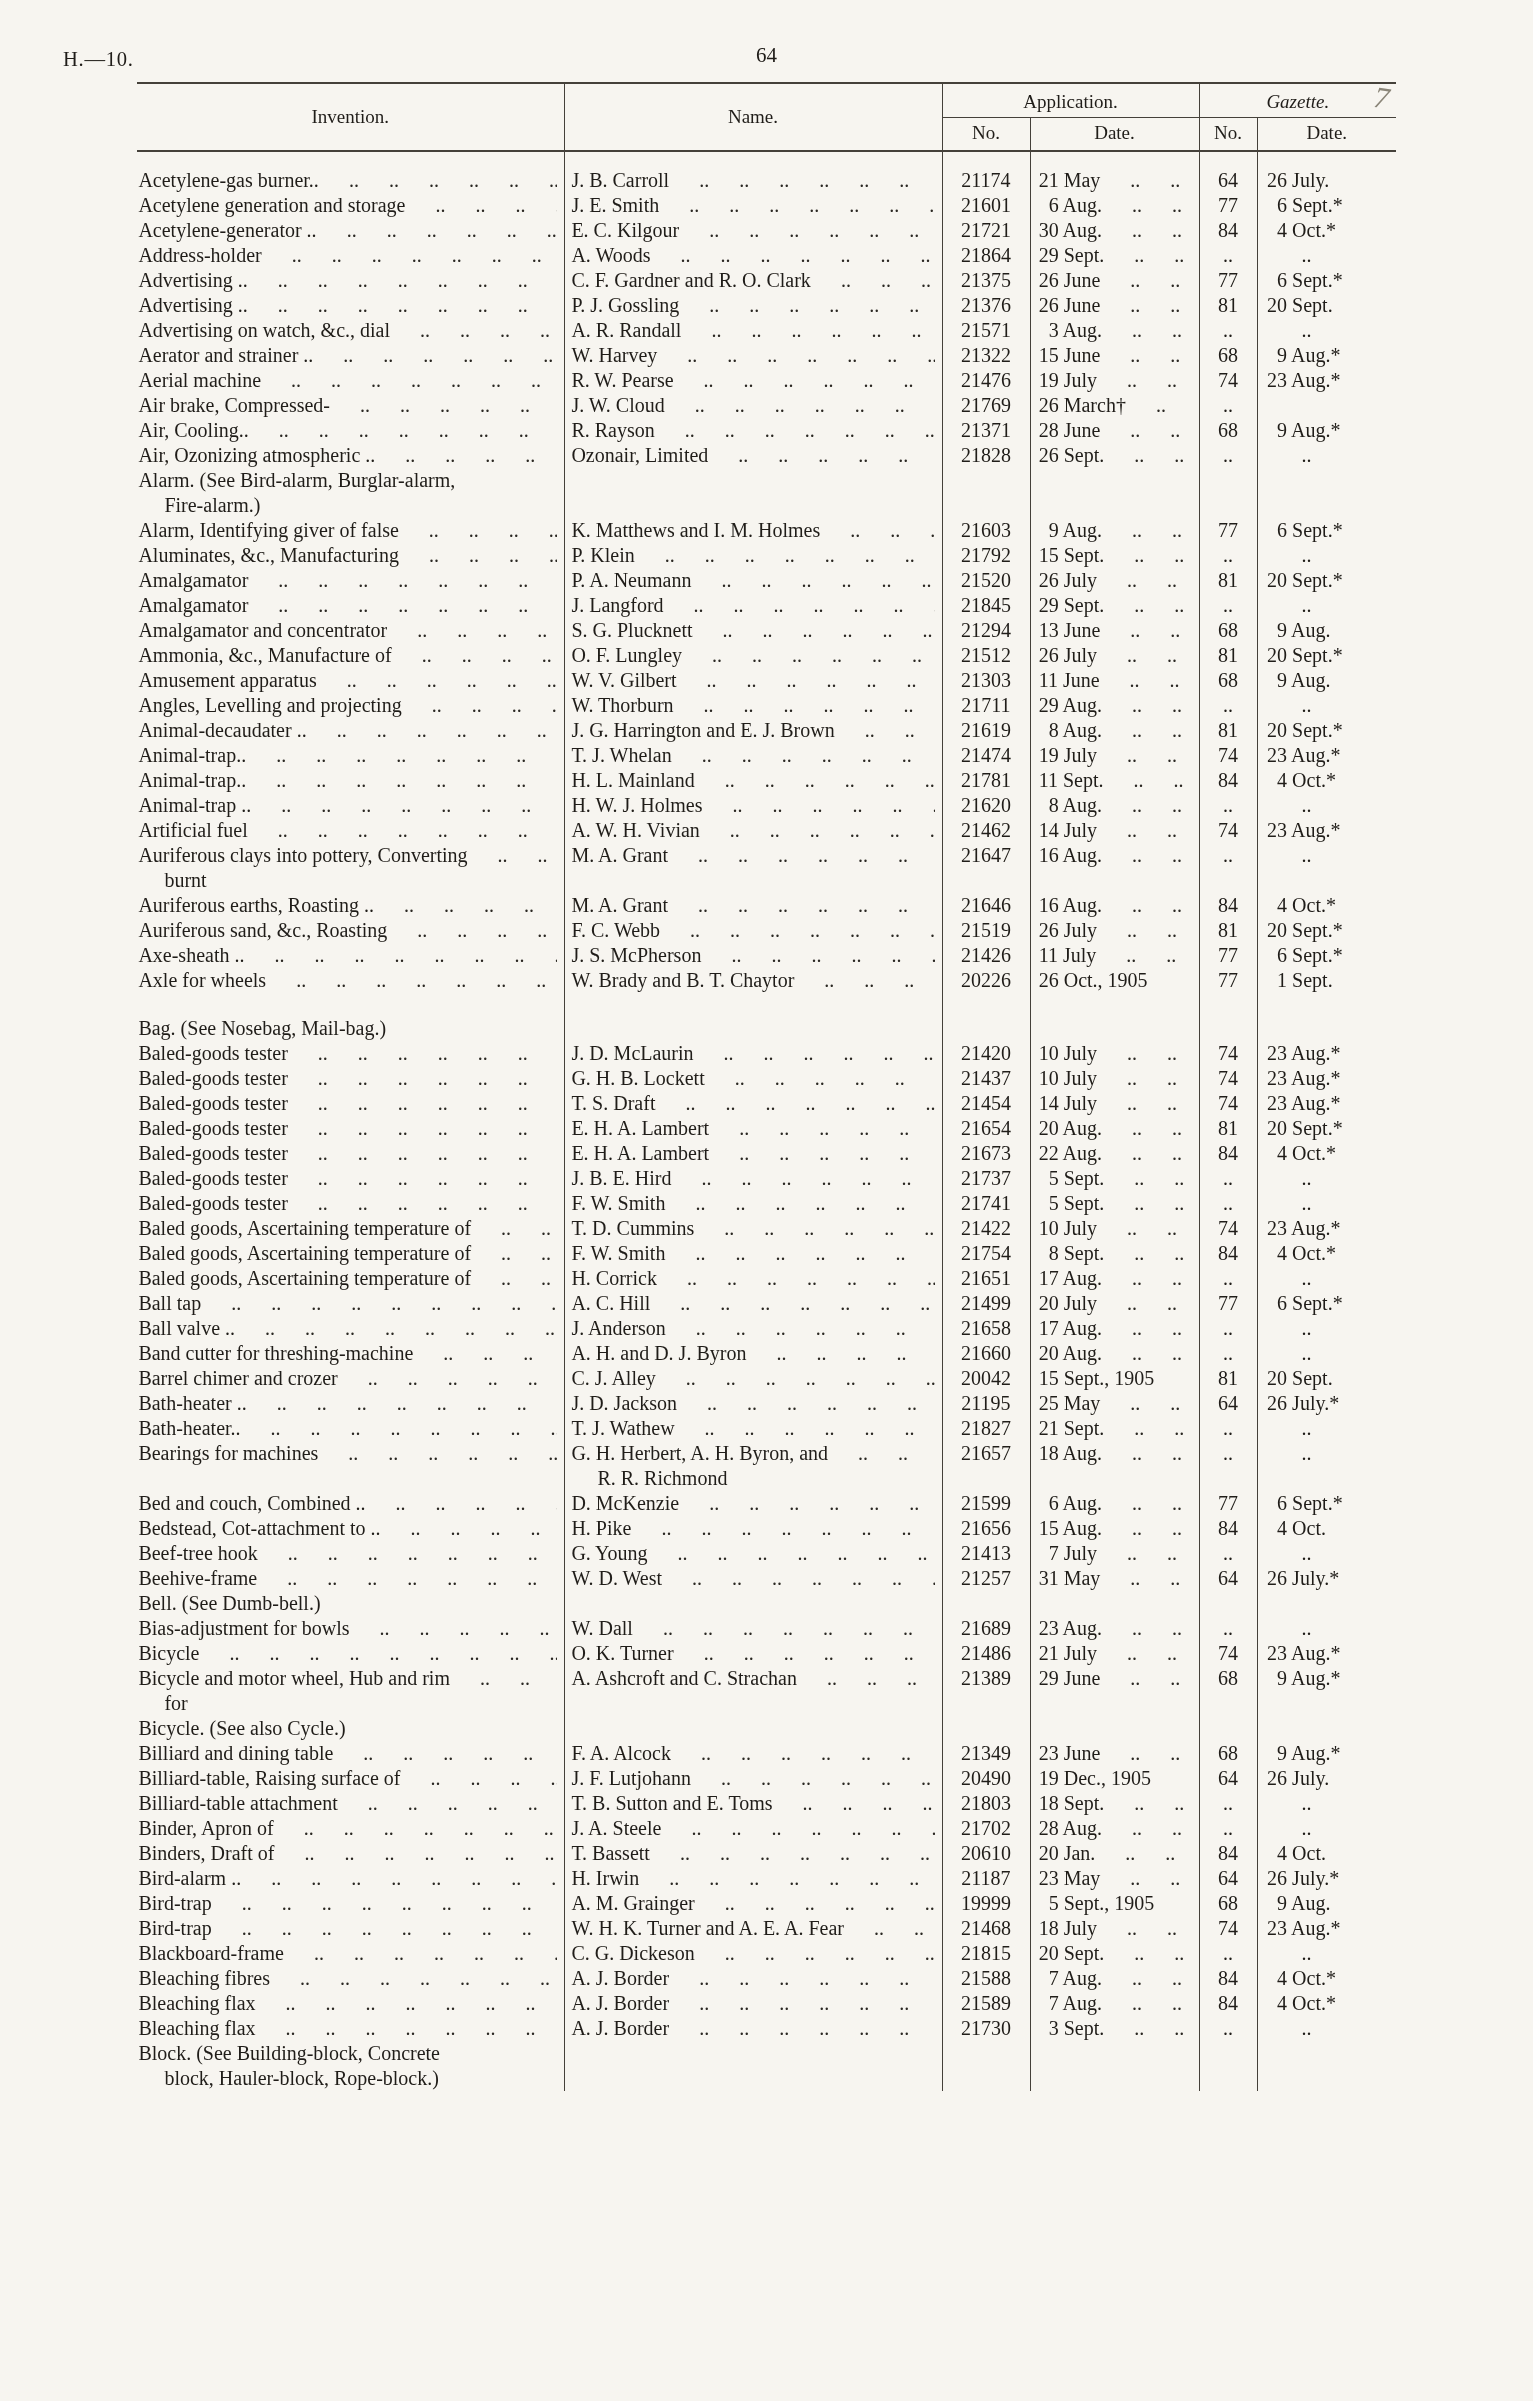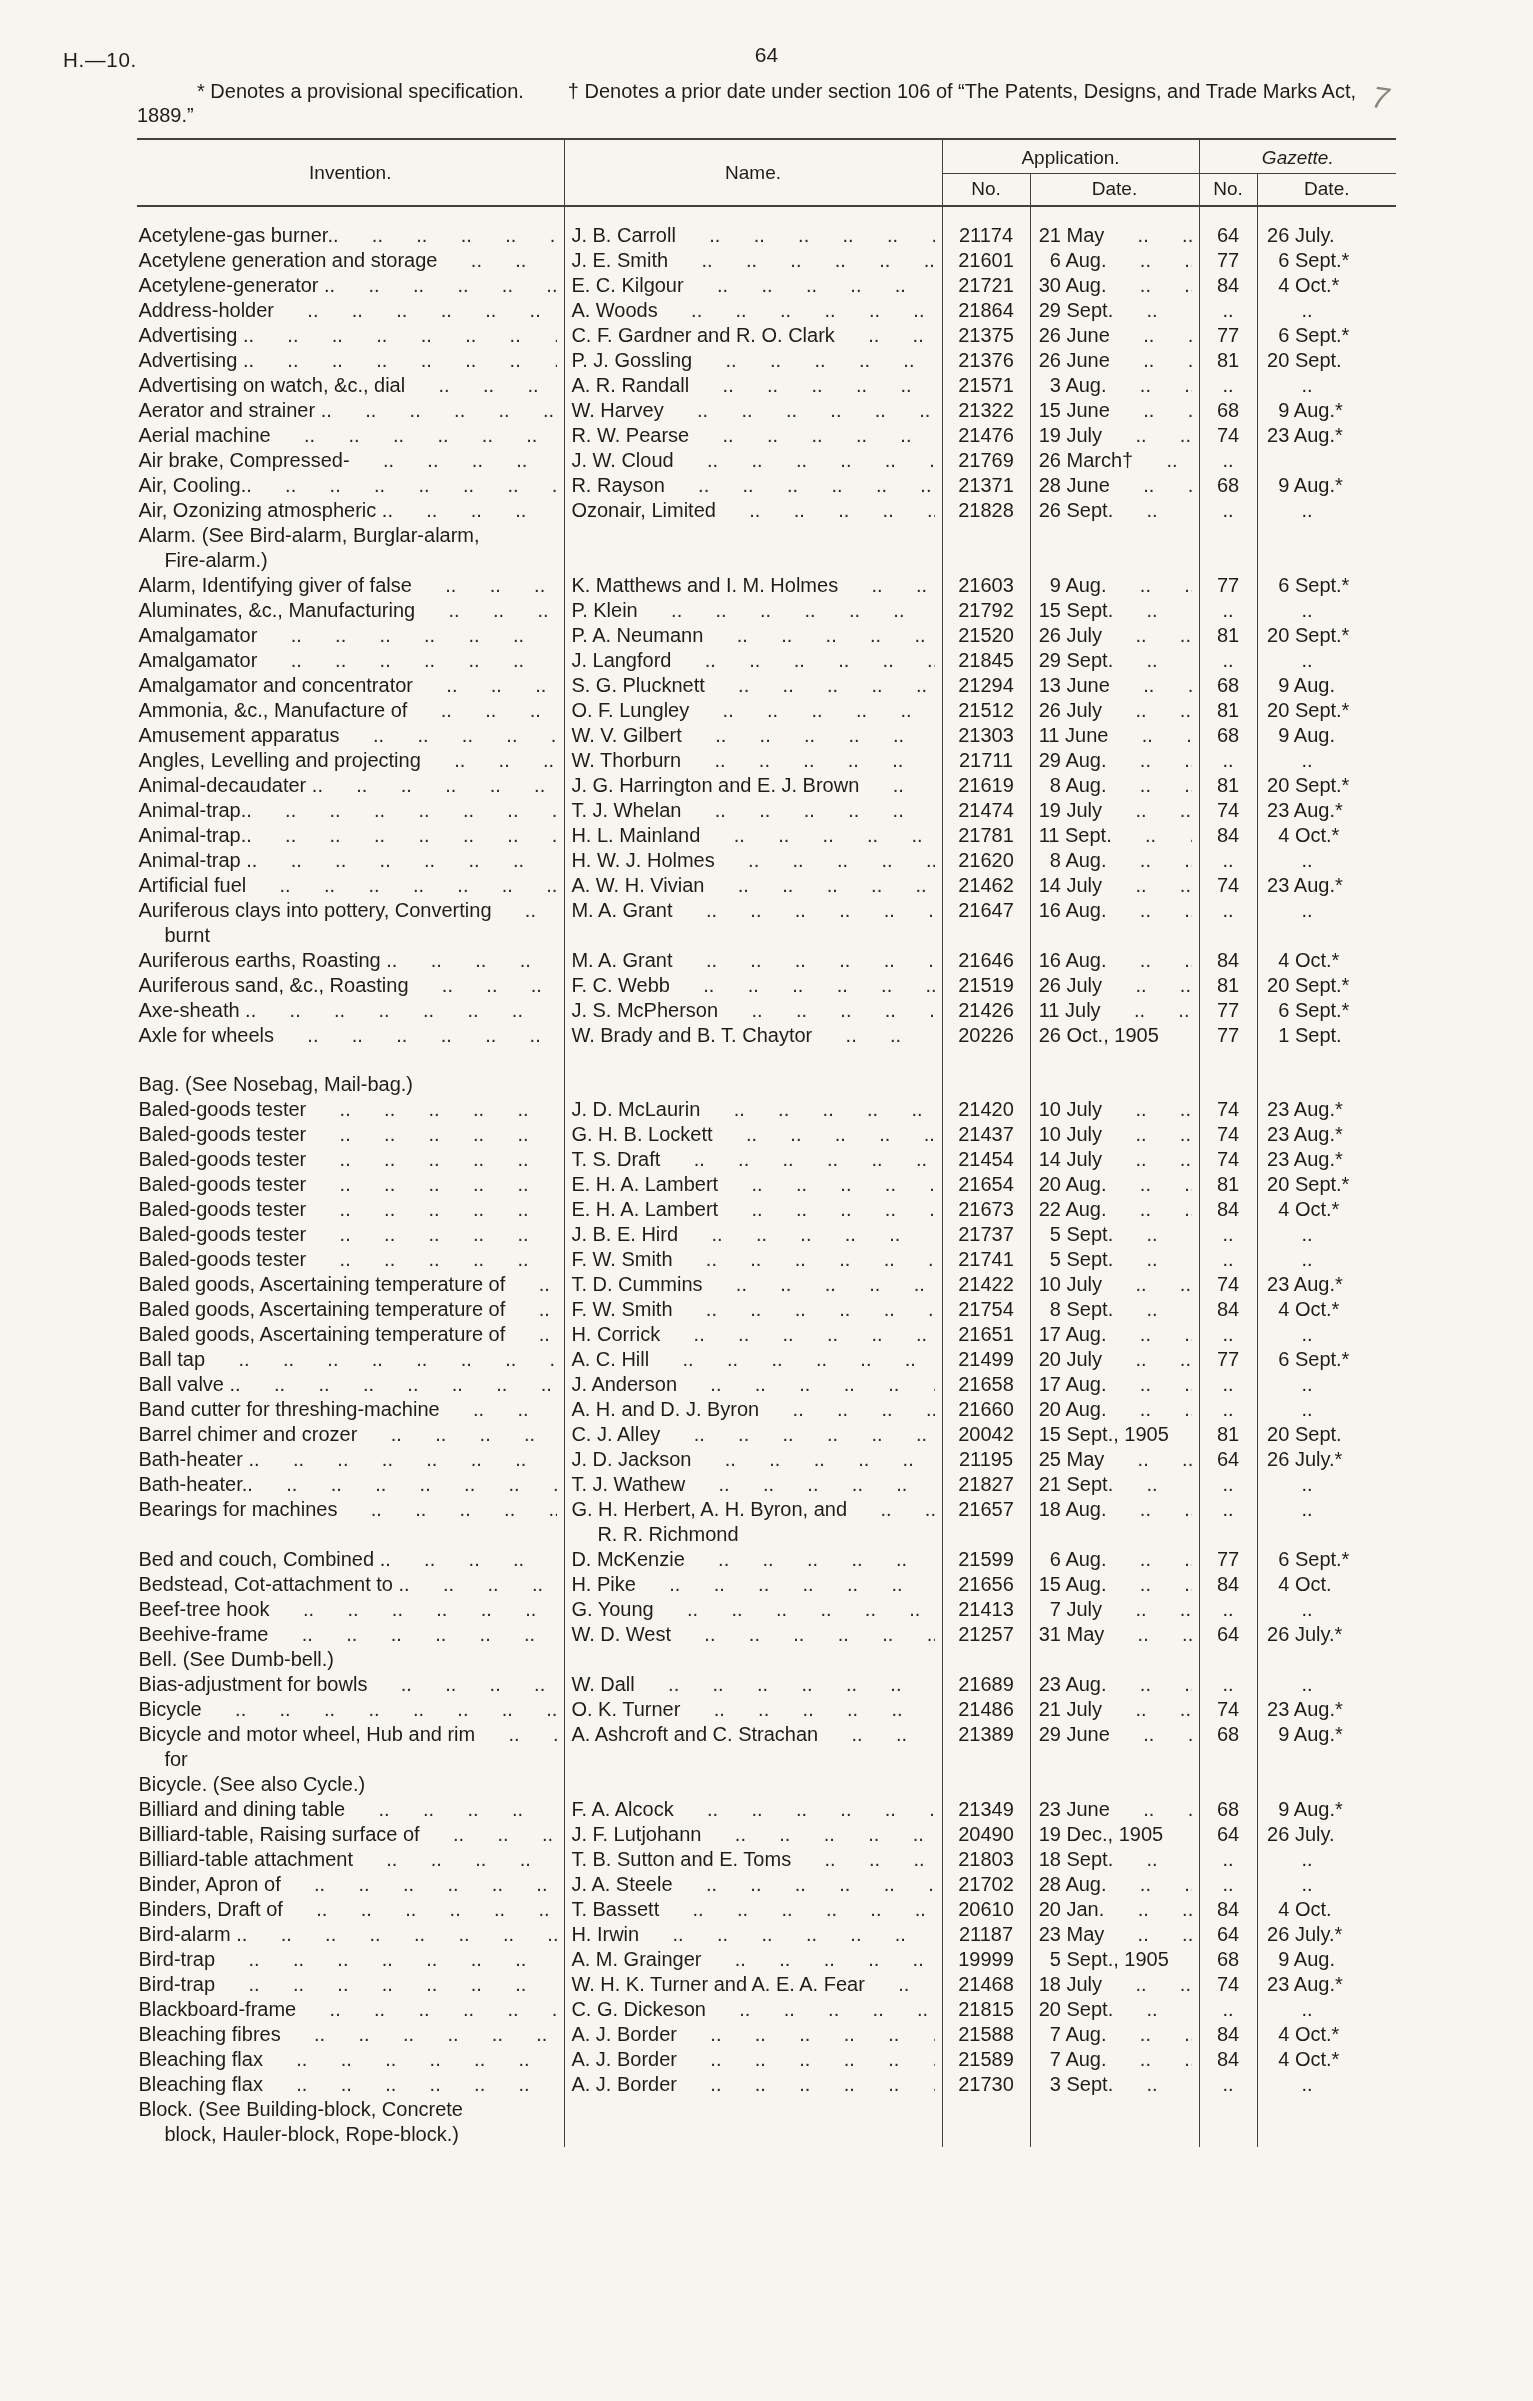--- a/index.html
+++ b/index.html
@@ -1,17 +1,17 @@
 <!DOCTYPE html>
 <html style="font-size:11px"><head>
 <meta charset="utf-8">
 <style>
   html,body{margin:0;padding:0;}
   body{background:#d8d5cd;}
-  .page{width:1533px;height:2401px;margin:0 auto;background:#f7f5f0;color:#201d19;font-family:Liberation Sans, sans-serif;position:relative;overflow:hidden;}
+  .page{width:1533px;height:2401px;margin:0 auto;background:#f7f5f0;color:#201d19;font-family:Liberation Serif, serif;position:relative;overflow:hidden;}
   .masthead{padding:48px 63px 0 63px;position:relative;font-size:20.6px;}
   .m-code{letter-spacing:0.7px;}
   .m-page{position:absolute;left:0;right:0;top:43px;text-align:center;font-size:21px;}
   .pen-mark{position:absolute;right:144px;top:81px;font-size:30px;font-style:italic;color:#8a8578;transform:rotate(8deg);}
   .content{padding:0 137px;}
   .title{margin-top:37px;text-align:center;font-weight:bold;font-size:20.6px;letter-spacing:0.3px;}
   .note{margin:6.9px 0 0 0;font-size:20px;line-height:24px;text-indent:60px;}
   .note .gap-sp{display:inline-block;width:44px;}
   table{margin-top:11px;border-collapse:collapse;table-layout:fixed;width:1258px;border-top:2.1px solid #45413a;font-size:20px;}
   col.c1{width:427px;}col.c2{width:378px;}col.c3{width:88px;}col.c4{width:169px;}col.c5{width:58px;}col.c6{width:139px;}
@@ -39,21 +39,20 @@
 </head>
 <body>
 
 <div class="page">
   <div class="masthead">
     <span class="m-code">H.—10.</span>
     <div class="m-page">64</div>
     <span class="pen-mark">7</span>
   </div>
   <div class="content">
-    <p class="note"><span>* Denotes a provisional specification.</span><span class="gap-sp"></span><span>† Denotes a prior date under section 106 of “The Patents, Designs, and Trade Marks Act, 1889.”</span></p>
     <table>
       <colgroup>
         <col class="c1">
           <col class="c2">
           <col class="c3">
           <col class="c4">
           <col class="c5">
           <col class="c6">
       </colgroup>
       <thead>

